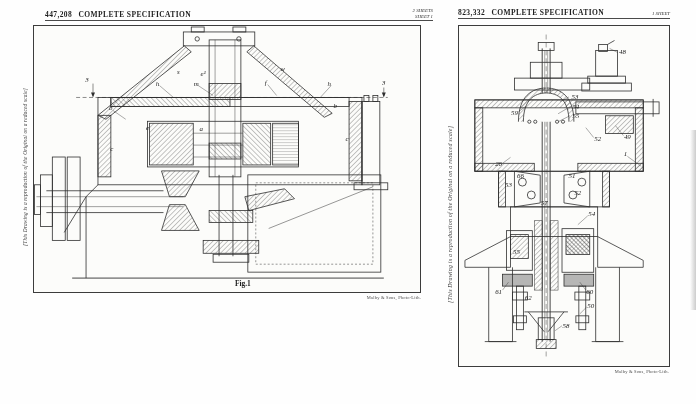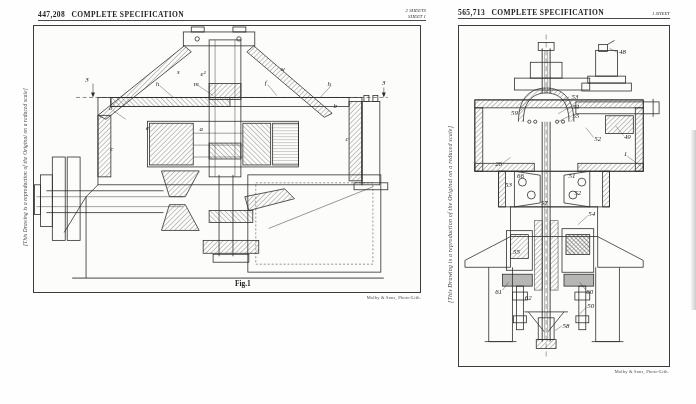--- a/index.html
+++ b/index.html
@@ -31,21 +31,21 @@
   }
   svg{display:block;}
   svg text.ref{font-family:"Liberation Serif", serif;font-style:italic;font-size:7px;fill:#1c1c1c;}
   svg text.fig{font-family:"Liberation Serif", serif;font-weight:bold;font-size:7.5px;fill:#1c1c1c;}
 </style>
 </head>
 <body>
 
 <div class="sheet" style="left:28px;top:8px;width:396px;height:300px;">
 
-  <div class="sheet-header" style="margin-left:10px;width:388px;">
+  <div class="sheet-header" style="margin-left:17px;width:388px;">
     <div class="pat-head">
       <span class="patnum">447,208</span>
       <span>COMPLETE SPECIFICATION</span>
     </div>
     <div class="sheet-info">
       <div>2 SHEETS</div>
       <div>SHEET 1</div>
     </div>
   </div>
 
@@ -171,21 +171,21 @@
     </svg>
   </div>
 
   <div class="attribution" style="top:287px;right:3px;width:120px;">Malby &amp; Sons, Photo-Lith.</div>
 </div>
 
 <div class="sheet" style="left:440px;top:8px;width:242px;height:380px;">
 
   <div class="sheet-header" style="margin-left:18px;width:212px;">
     <div class="pat-head">
-      <span class="patnum">565,713</span>
+      <span class="patnum">823,332</span>
       <span>COMPLETE SPECIFICATION</span>
     </div>
     <div class="sheet-info">
       <div>1 SHEET</div>
     </div>
   </div>
 
   <div class="side-note" style="left:7px;top:75px;height:220px;font-size:6px;">[This Drawing is a reproduction of the Original on a reduced scale]</div>
 
   <div class="draw-frame" style="left:18px;top:17px;width:210px;height:340px;">

